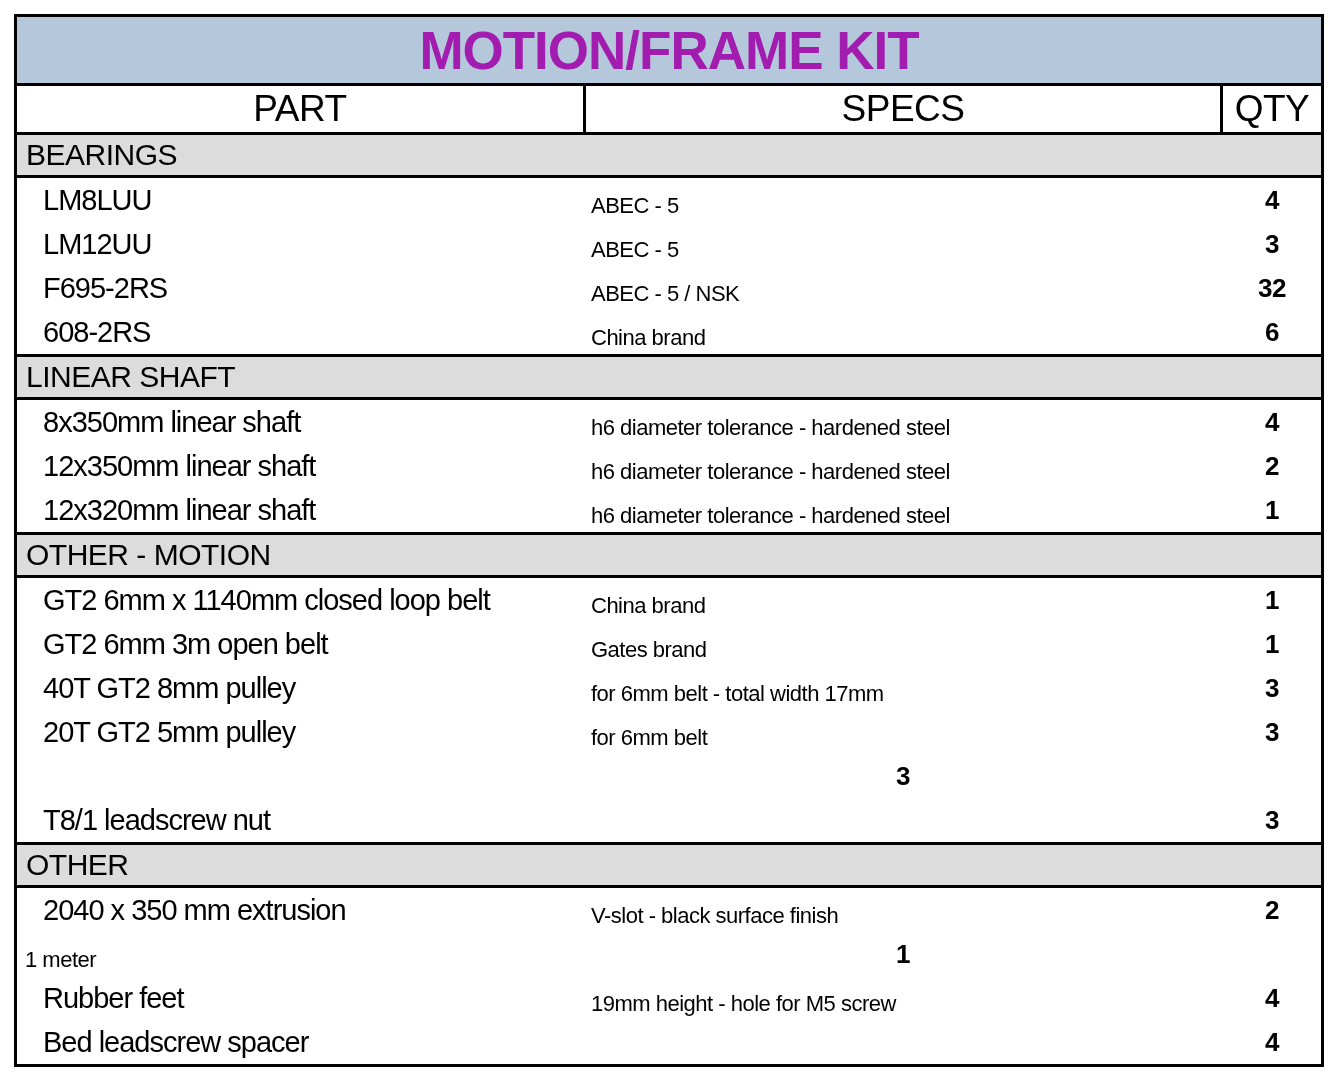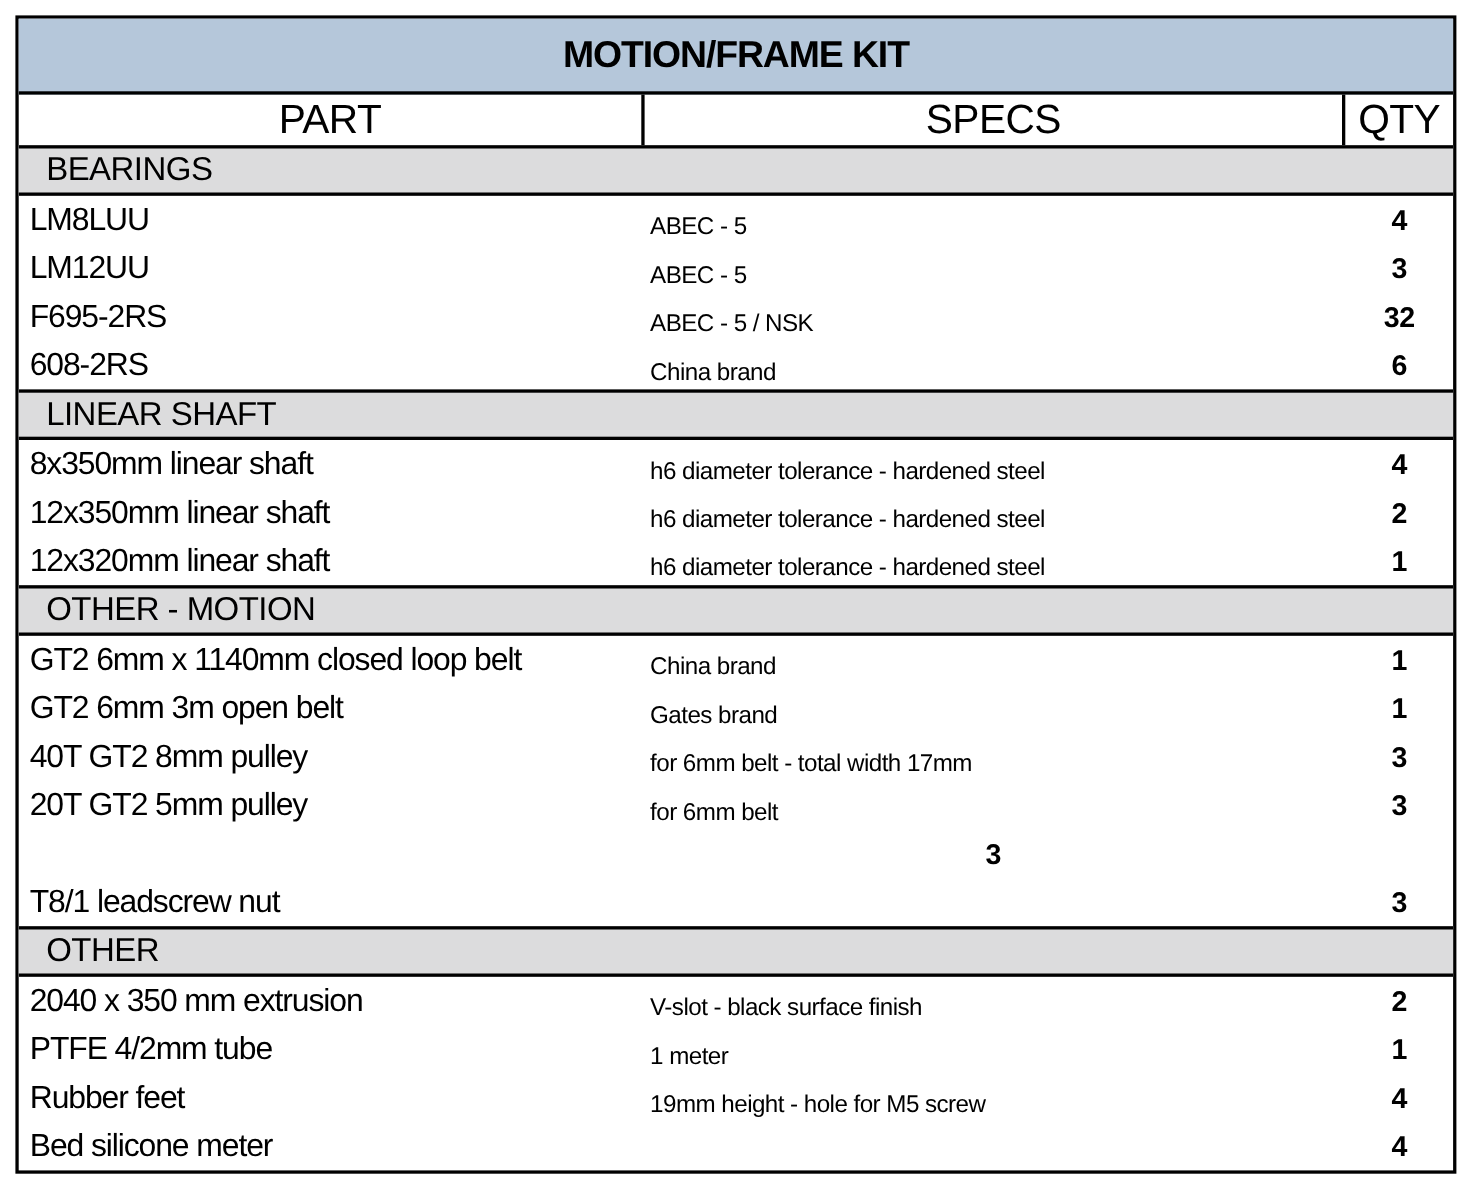--- a/index.html
+++ b/index.html
@@ -22,24 +22,24 @@
   }
   .title-row {
     height: 66px;
     background: var(--title-bg, #b5c7da);
     border-bottom: 3px solid var(--border, #000);
     display: flex;
     align-items: center;
     justify-content: center;
   }
   .title-row .title-text {
-    font-size: 34px;
+    font-size: 53px;
     font-weight: bold;
     letter-spacing: -1px;
-    color: #000000;
+    color: #a21caf;
     white-space: nowrap;
   }
   .header-row {
     height: 46px;
     display: grid;
     grid-template-columns: 566px 640px 98px;
     text-align: center;
   }
   .header-cell {
     display: flex;
@@ -55,38 +55,38 @@
     border-right: 3px solid var(--border, #000);
   }
   .section-band {
     height: 46px;
     box-sizing: border-box;
     border-top: 3px solid var(--border, #000);
     border-bottom: 3px solid var(--border, #000);
     background: var(--section-bg, #dcdcdd);
     display: flex;
     align-items: center;
-    padding-left: 25px;
+    padding-left: 9px;
     font-size: 30px;
     letter-spacing: -0.5px;
     white-space: nowrap;
   }
   .row {
     height: 44px;
     display: grid;
     grid-template-columns: 566px 640px 98px;
   }
   .cell {
     display: flex;
     align-items: center;
     white-space: nowrap;
     overflow: visible;
   }
   .cell.part {
-    padding-left: 10px;
+    padding-left: 26px;
     font-size: 29px;
     letter-spacing: -1px;
   }
   .cell.specs {
     padding-left: 8px;
     font-size: 22px;
     letter-spacing: -0.5px;
     margin-top: 12px;
   }
   .cell.qty {
@@ -202,30 +202,29 @@
     <span class="section-label">OTHER</span>
   </div>
 
   <div class="row">
     <div class="cell part">2040 x 350 mm extrusion</div>
     <div class="cell specs">V-slot - black surface finish</div>
     <div class="cell qty">2</div>
   </div>
 
   <div class="row">
-    <div class="cell part">PTFE 4/2mm tube</div>
     <div class="cell specs">1 meter</div>
     <div class="cell qty">1</div>
   </div>
 
   <div class="row">
     <div class="cell part">Rubber feet</div>
     <div class="cell specs">19mm height - hole for M5 screw</div>
     <div class="cell qty">4</div>
   </div>
 
   <div class="row">
-    <div class="cell part">Bed silicone meter</div>
+    <div class="cell part">Bed leadscrew spacer</div>
     <div class="cell specs"></div>
     <div class="cell qty">4</div>
   </div>
 </div>
 </div>
 
 </body></html>

